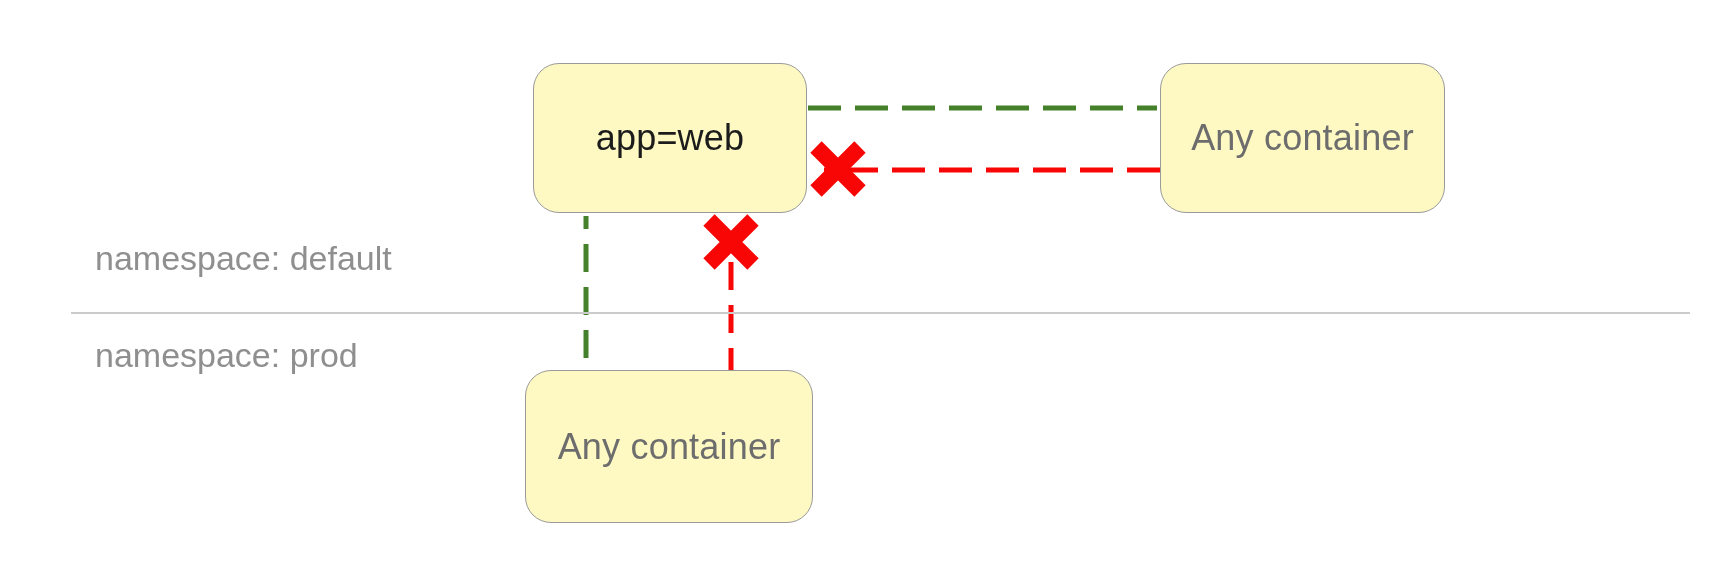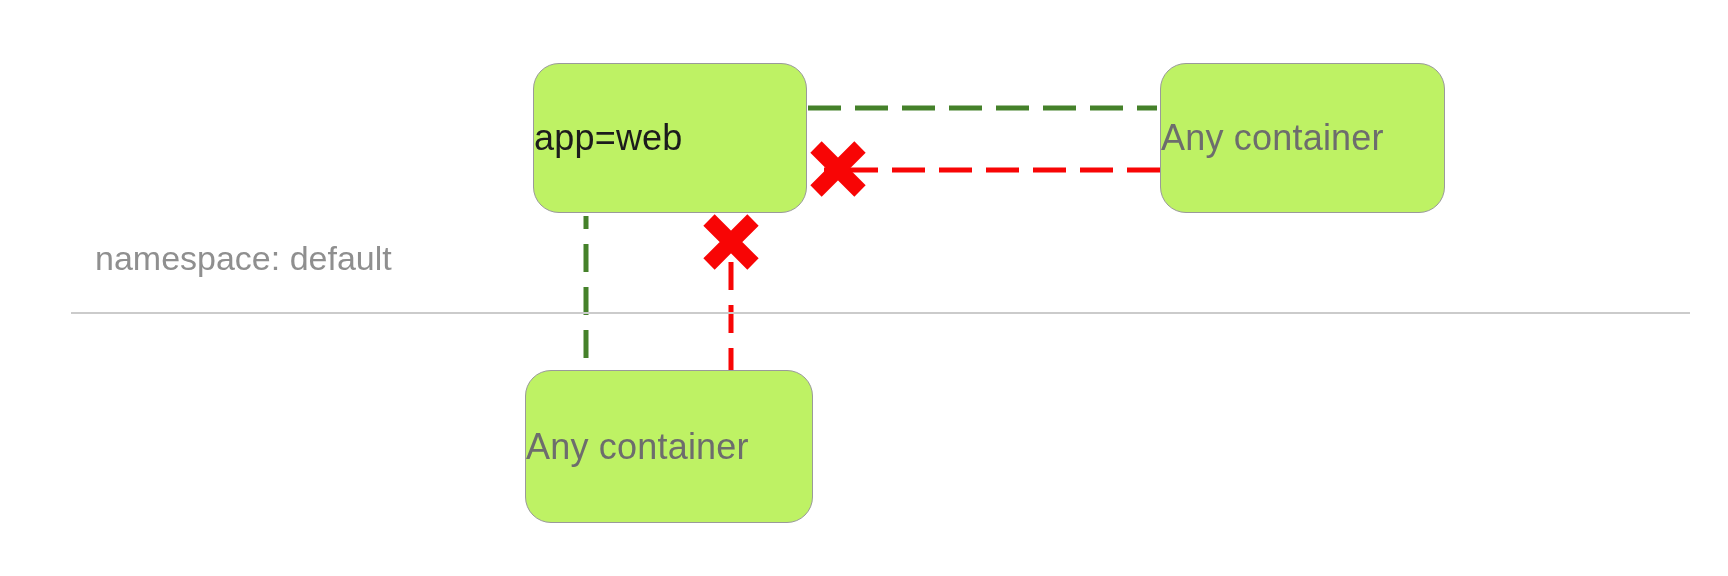--- a/index.html
+++ b/index.html
@@ -11,26 +11,26 @@
     position: relative;
     width: 1728px;
     height: 576px;
     background: #ffffff;
     overflow: hidden;
     font-family: "Liberation Sans", sans-serif;
   }
   .node {
     position: absolute;
     box-sizing: border-box;
-    background: #bef264;
+    background: #fef9c3;
     border: 1.5px solid #9a9a9a;
     border-radius: 26px;
     display: flex;
     align-items: center;
-    justify-content: flex-start;
+    justify-content: center;
   }
   .node-label {
     font-size: 36px;
     letter-spacing: 0.2px;
     white-space: nowrap;
   }
   #node-app-web        { left: 533px;  top: 63px;  width: 274px; height: 150px; }
   #node-any-default    { left: 1160px; top: 63px;  width: 285px; height: 150px; }
   #node-any-prod       { left: 525px;  top: 370px; width: 288px; height: 153px; }
   #node-app-web .node-label     { color: #1c1c1c; }
@@ -81,20 +81,21 @@
     <path d="M 731 262 L 731 370" fill="none" stroke-width="5" stroke-dasharray="28 15" stroke="#f80505"></path>
 
     <path d="M 816 147 L 860 191 M 860 147 L 816 191" fill="none" stroke-width="16" stroke-linecap="butt" stroke="#f80505"></path>
 
     <path d="M 709 220 L 753 264 M 753 220 L 709 264" fill="none" stroke-width="16" stroke-linecap="butt" stroke="#f80505"></path>
   </svg>
 
   <div class="ns-divider"></div>
 
   <div class="ns-label" id="ns-label-default">namespace: default</div>
+  <div class="ns-label" id="ns-label-prod">namespace: prod</div>
 
   <div class="node" id="node-app-web">
     <span class="node-label">app=web</span>
   </div>
 
   <div class="node" id="node-any-default">
     <span class="node-label">Any container</span>
   </div>
 
   <div class="node" id="node-any-prod">

